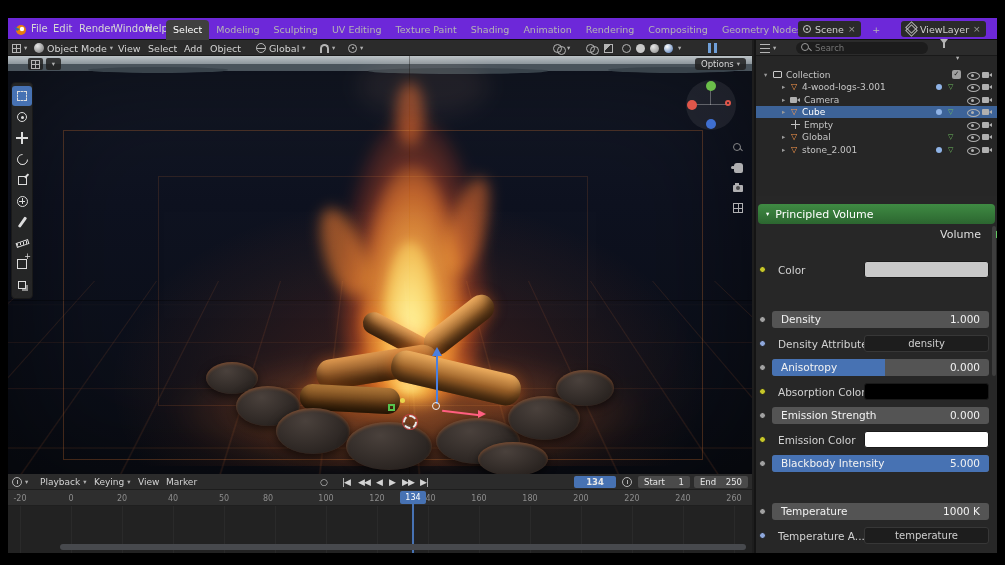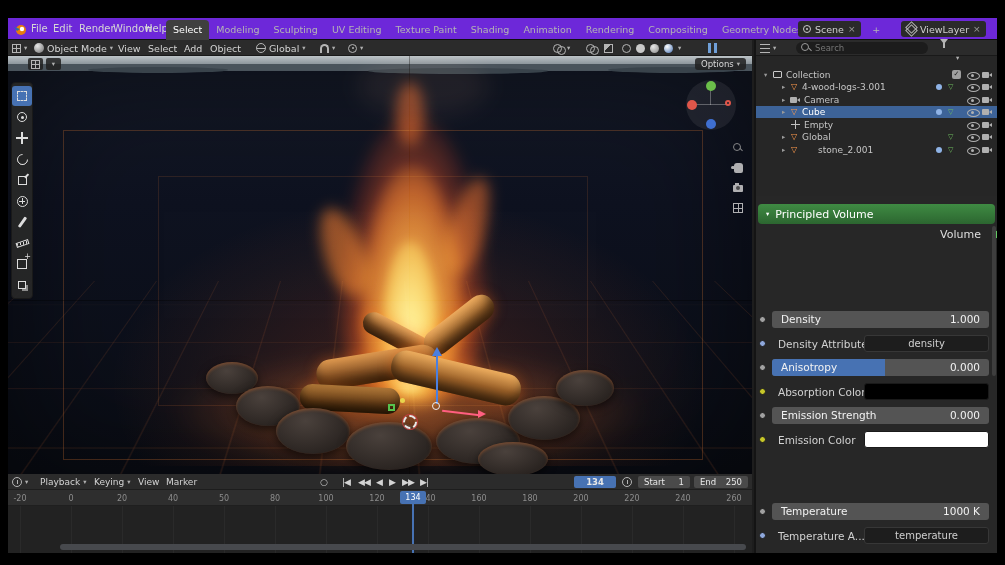--- a/index.html
+++ b/index.html
@@ -420,21 +420,21 @@
             <span>End</span>
             <span>250</span>
           </div>
     </div>
     <div id="tl-ruler">
       <span class="tick" style="left:12px">-20</span>
       <span class="tick" style="left:63px">0</span>
       <span class="tick" style="left:114px">20</span>
       <span class="tick" style="left:165px">40</span>
       <span class="tick" style="left:216px">50</span>
-      <span class="tick" style="left:267px">80</span>
+      <span class="tick" style="left:260px">80</span>
       <span class="tick" style="left:318px">100</span>
       <span class="tick" style="left:369px">120</span>
       <span class="tick" style="left:420px">140</span>
       <span class="tick" style="left:471px">160</span>
       <span class="tick" style="left:522px">180</span>
       <span class="tick" style="left:573px">200</span>
       <span class="tick" style="left:624px">220</span>
       <span class="tick" style="left:675px">240</span>
       <span class="tick" style="left:726px">260</span>
     </div>
@@ -538,21 +538,21 @@
         <span class="oitem" style="left:211px">
               <span class="i-eye"></span>
             </span>
         <span class="oitem" style="left:226px">
               <span class="i-cam"></span>
             </span>
       </div>
       <div class="orow" style="top:87.5px">
         <span class="oitem exp" style="left:26px">▸</span>
         <span class="oitem meshglyph" style="left:35px">▽</span>
-        <span class="oitem" style="left:62px">stone_2.001</span>
+        <span class="oitem" style="left:46px">stone_2.001</span>
         <span class="oitem" style="left:180px">
               <span class="i-wrench"></span>
             </span>
         <span class="oitem dglyph" style="left:192px">▽</span>
         <span class="oitem" style="left:211px">
               <span class="i-eye"></span>
             </span>
         <span class="oitem" style="left:226px">
               <span class="i-cam"></span>
             </span>
@@ -560,20 +560,25 @@
     </div>
 
     <div id="props">
       <div id="pheader">
         <span class="chev" style="color:#fff">▾</span>
         <span>Principled Volume</span>
       </div>
       <div id="pvolume">Volume</div>
       <div id="voutsock"></div>
 
+      <div class="prow" style="top:64px">
+        <span class="sock" style="background: rgb(199, 199, 41);"></span>
+        <span class="plabel">Color</span>
+        <div class="rwidget pswatch" style="background: rgb(200, 200, 200);"></div>
+      </div>
       <div class="prow" style="top:114px">
         <span class="sock" style="background: rgb(161, 161, 161);"></span>
         <div class="pslider">
           <span class="sl-label">Density</span>
           <span class="sl-value">1.000</span>
         </div>
       </div>
       <div class="prow" style="top:138px">
         <span class="sock" style="background: rgb(143, 168, 220);"></span>
         <span class="plabel">Density Attribute</span>
@@ -597,20 +602,28 @@
         <div class="pslider">
           <span class="sl-label">Emission Strength</span>
           <span class="sl-value">0.000</span>
         </div>
       </div>
       <div class="prow" style="top:234px">
         <span class="sock" style="background: rgb(199, 199, 41);"></span>
         <span class="plabel">Emission Color</span>
         <div class="rwidget pswatch" style="background: rgb(255, 255, 255);"></div>
       </div>
+      <div class="prow" style="top:258px">
+        <span class="sock" style="background: rgb(161, 161, 161);"></span>
+        <div class="pslider">
+          <div class="fill" style="width: 100%;"></div>
+          <span class="sl-label">Blackbody Intensity</span>
+          <span class="sl-value">5.000</span>
+        </div>
+      </div>
       <div class="prow" style="top:306px">
         <span class="sock" style="background: rgb(161, 161, 161);"></span>
         <div class="pslider">
           <span class="sl-label">Temperature</span>
           <span class="sl-value">1000 K</span>
         </div>
       </div>
       <div class="prow" style="top:330px">
         <span class="sock" style="background: rgb(143, 168, 220);"></span>
         <span class="plabel">Temperature A...</span>

